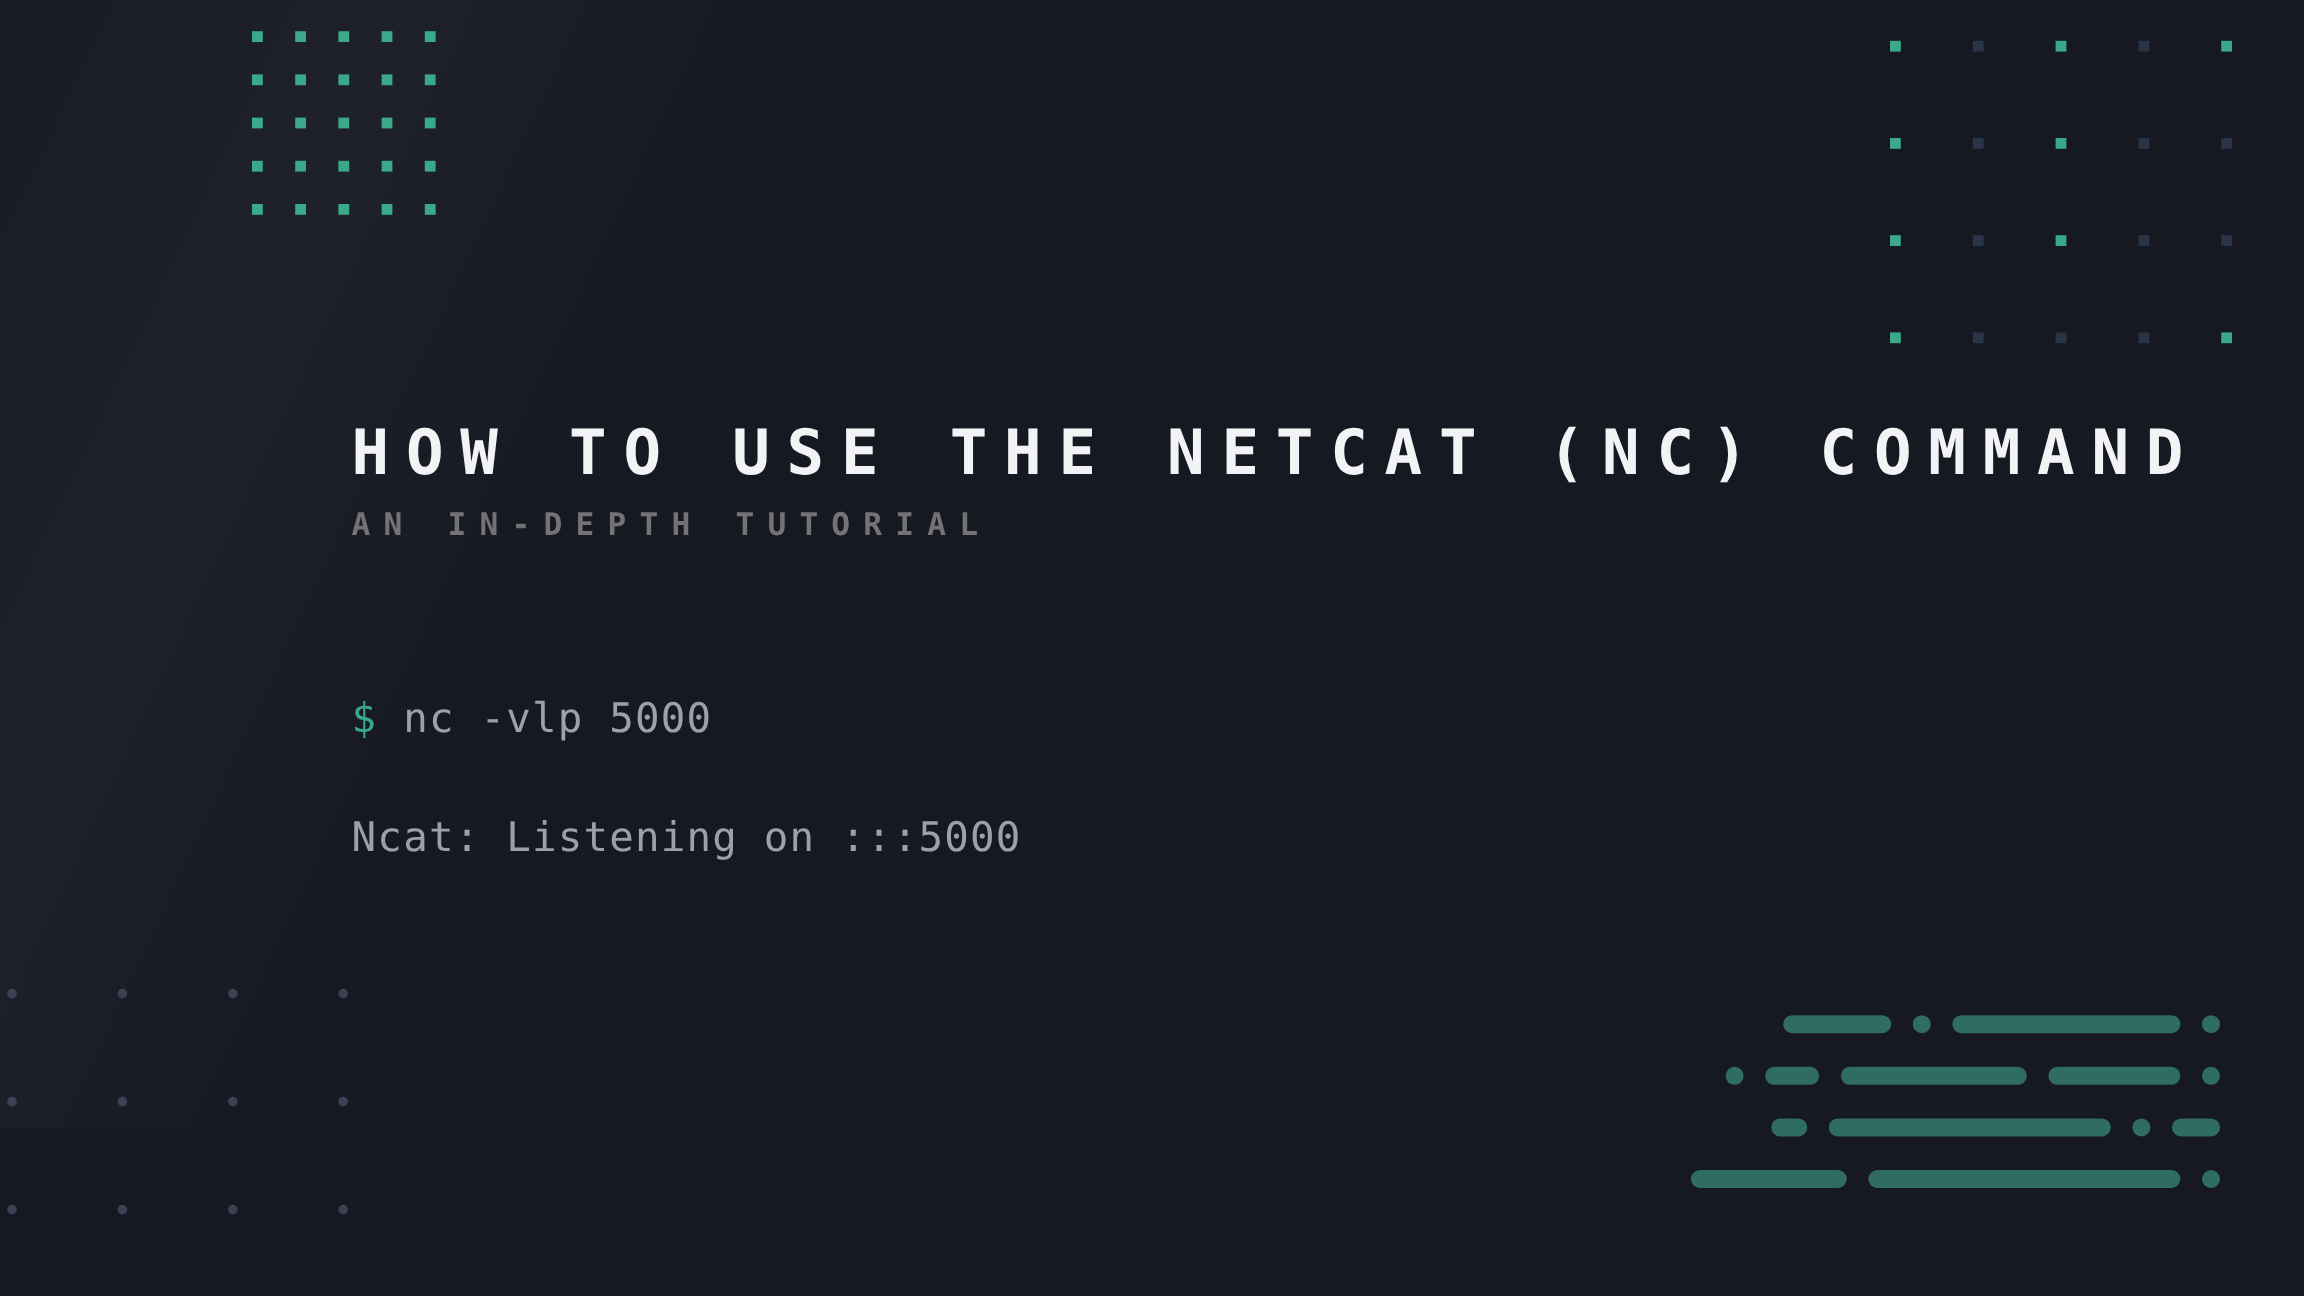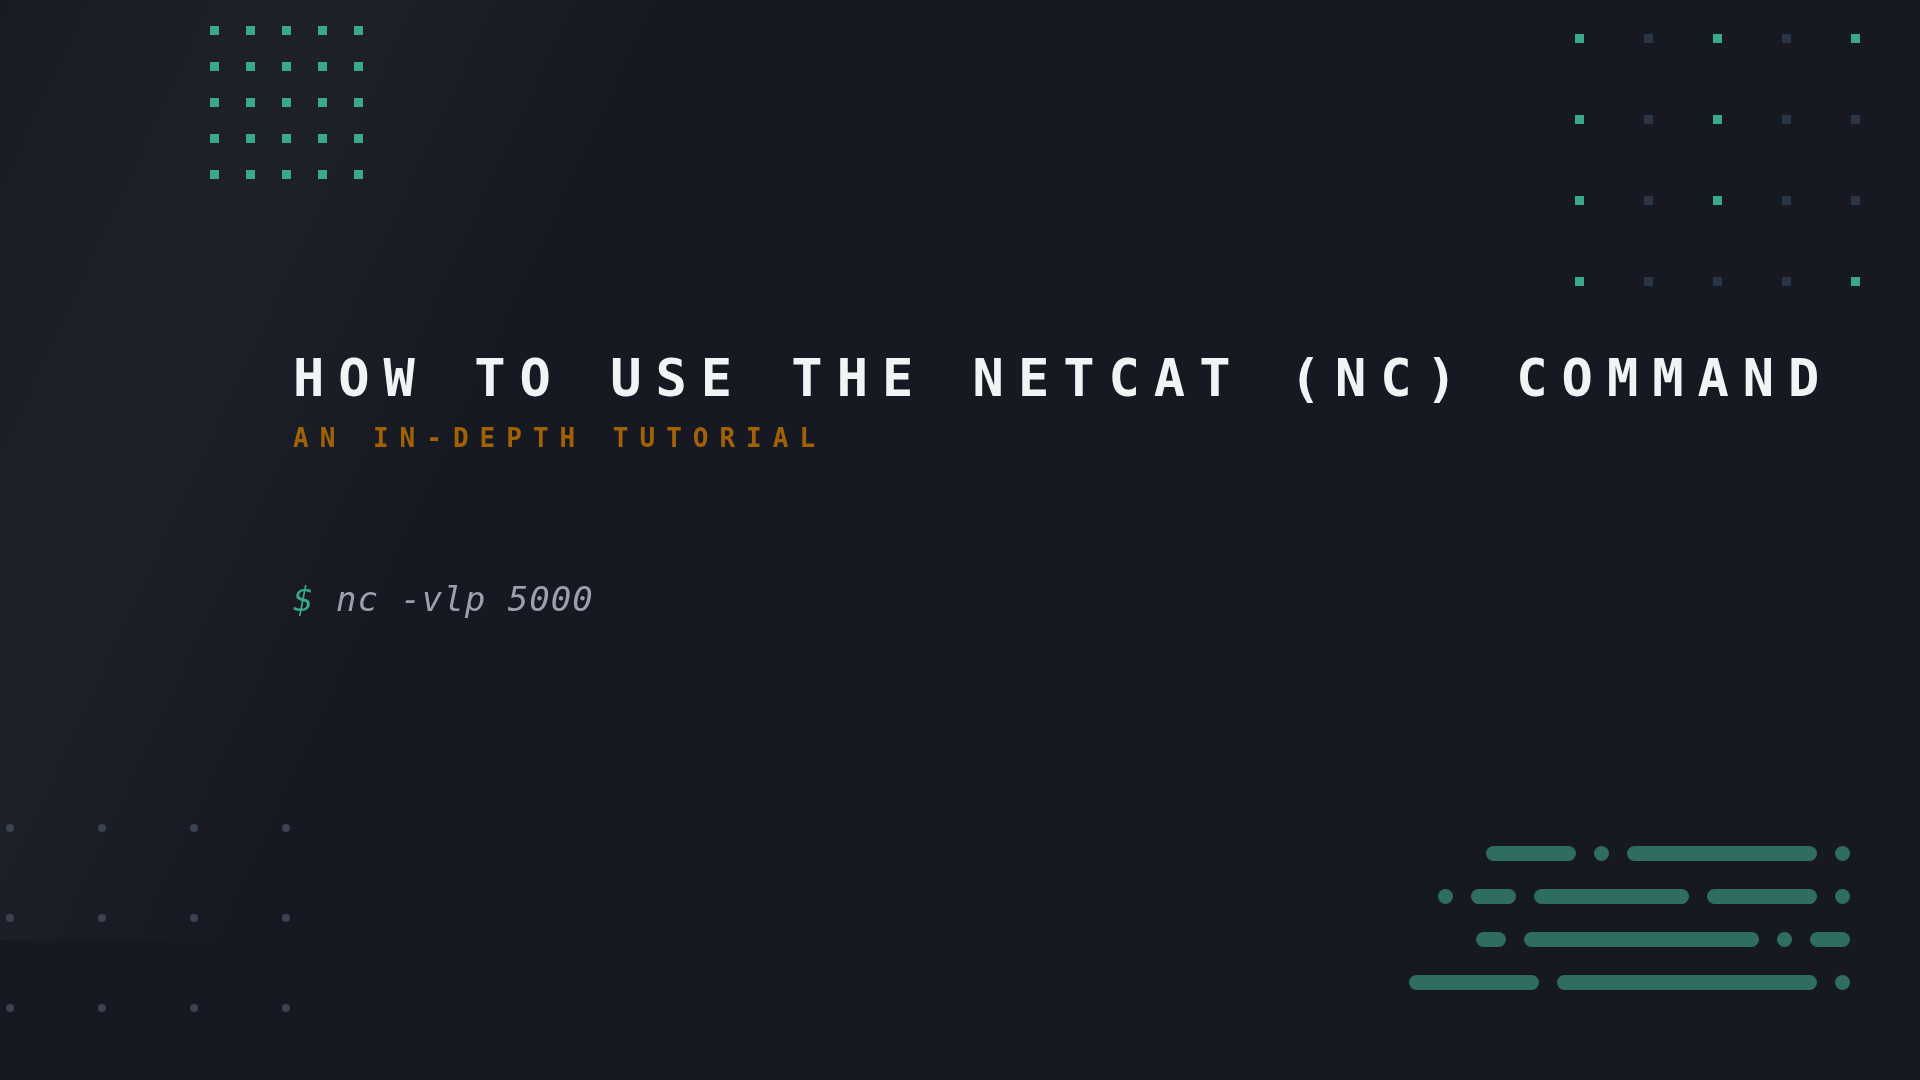--- a/index.html
+++ b/index.html
@@ -75,32 +75,31 @@
     font-family: 'Menlo', 'Consolas', monospace;
     font-weight: 800;
     color: #f2f3f5;
     font-size: 52px;
     letter-spacing: 14px;
     line-height: 1.1;
     white-space: nowrap;
   }
   .subtitle {
     margin-top: 16px;
-    color: #a16207;
+    color: #737373;
     font-weight: 800;
     font-size: 26px;
     letter-spacing: 11px;
   }
   .terminal {
     margin-top: 120px;
     font-size: 34px;
     line-height: 1.56;
     color: #9aa1ad;
     letter-spacing: 1px;
-    font-style: italic;
   }
   .terminal .prompt { color: #3aa98a; }
   .terminal .gap { height: 46px; }
   .terminal .line { white-space: pre; }
 
   
   .capsules {
     position: absolute;
     right: 70px;
     bottom: 90px;
@@ -202,20 +201,21 @@
       <span class="d"></span>
   </div>
 
   <div class="content">
     <div class="title">HOW TO USE THE NETCAT (NC) COMMAND</div>
     <div class="subtitle">AN IN-DEPTH TUTORIAL</div>
 
     <div class="terminal">
       <div class="line"><span class="prompt">$</span> <span>nc -vlp 5000</span></div>
       <div class="gap"></div>
+      <div class="line">Ncat: Listening on :::5000</div>
     </div>
   </div>
 
   <div class="capsules">
     <div class="row">
       <span class="bar" style="width:90px"></span>
       <span class="cdot"></span>
       <span class="bar" style="width:190px"></span>
       <span class="cdot"></span>
     </div>

